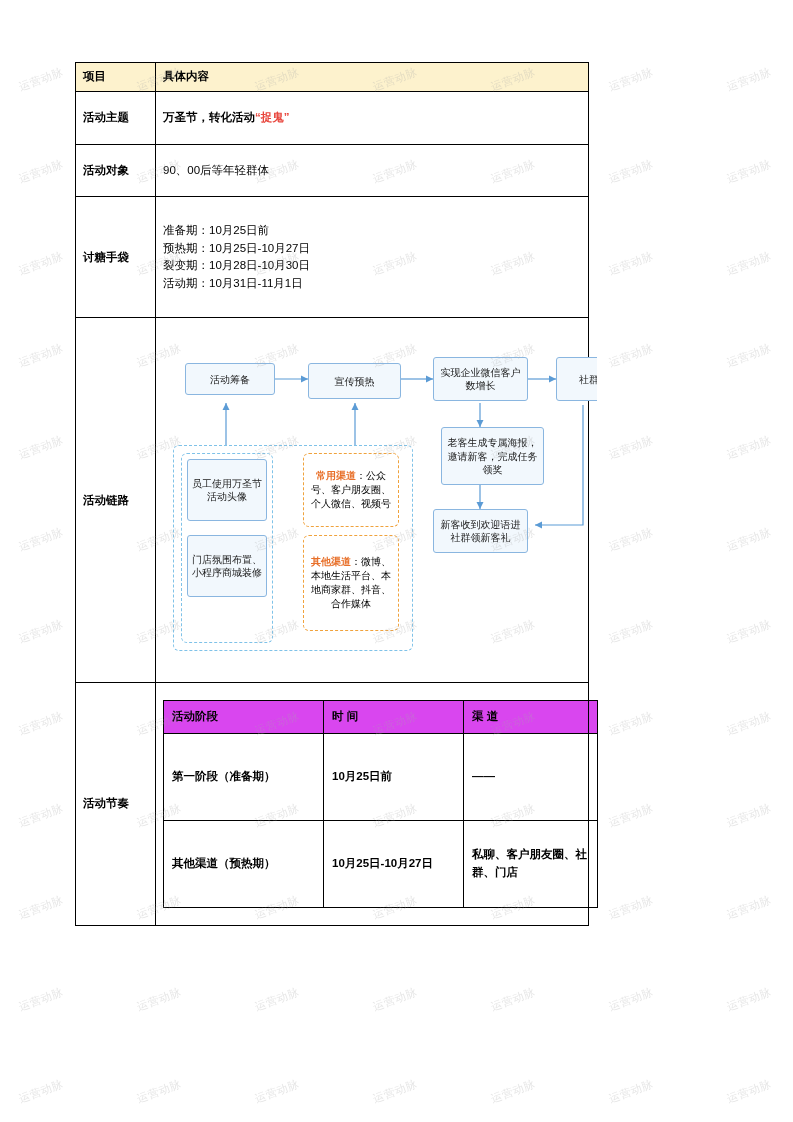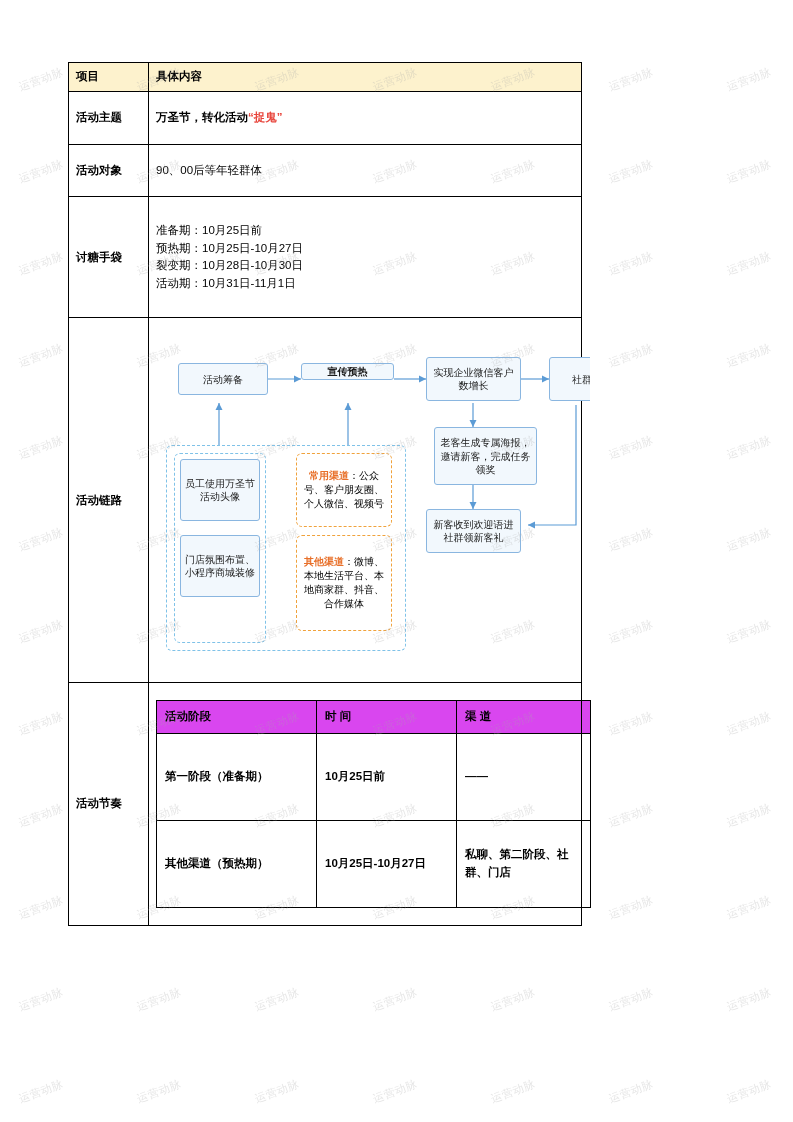--- a/index.html
+++ b/index.html
@@ -36,21 +36,21 @@
     color: rgba(170,170,170,0.30);
     transform: rotate(-20deg);
     white-space: nowrap;
     font-family: "Liberation Sans", sans-serif;
     letter-spacing: 0.5px;
   }
 
   
   .doc {
     position: absolute;
-    left: 68px;
+    left: 75px;
     top: 62px;
     width: 514px;
     border-collapse: collapse;
     table-layout: fixed;
   }
   .doc td, .doc th {
     border: 1px solid #000;
     vertical-align: middle;
     padding: 17px 7px;
     font-size: 11.5px;
@@ -193,21 +193,21 @@
               <line x1="238" y1="44" x2="270" y2="44" stroke="#5b9bd5" stroke-width="1.2" marker-end="url(#ah)"></line>
               <line x1="365" y1="44" x2="393" y2="44" stroke="#5b9bd5" stroke-width="1.2" marker-end="url(#ah)"></line>
               <line x1="317" y1="68" x2="317" y2="92" stroke="#5b9bd5" stroke-width="1.2" marker-end="url(#ah)"></line>
               <line x1="317" y1="150" x2="317" y2="174" stroke="#5b9bd5" stroke-width="1.2" marker-end="url(#ah)"></line>
               <path d="M420,70 L420,190 L372,190" fill="none" stroke="#5b9bd5" stroke-width="1.2" marker-end="url(#ah)"></path>
               <line x1="63" y1="110" x2="63" y2="68" stroke="#5b9bd5" stroke-width="1.2" marker-end="url(#ah)"></line>
               <line x1="192" y1="110" x2="192" y2="68" stroke="#5b9bd5" stroke-width="1.2" marker-end="url(#ah)"></line>
             </svg>
 
             <div class="node" style="left:22px; top:28px; width:90px; height:32px;">活动筹备</div>
-            <div class="node" style="left:145px; top:28px; width:93px; height:17px;font-weight:bold;">宣传预热</div>
+            <div class="node" style="left:145px; top:28px; width:93px; height:36px;">宣传预热</div>
             <div class="node" style="left:270px; top:22px; width:95px; height:44px;">实现企业微信客户数增长</div>
             <div class="node" style="left:393px; top:22px; width:86px; height:44px;">社群激活</div>
             <div class="node" style="left:270px; top:92px; width:103px; height:58px;margin-left:8px;">老客生成专属海报，邀请新客，完成任务领奖</div>
             <div class="node" style="left:270px; top:174px; width:95px; height:44px;">新客收到欢迎语进社群领新客礼</div>
 
             <div class="dashbox" style="left:10px; top:110px; width:240px; height:206px;"></div>
             <div class="dashbox" style="left:18px; top:118px; width:92px; height:190px;"></div>
 
             <div class="node" style="left:24px; top:124px; width:80px; height:62px;">员工使用万圣节活动头像</div>
             <div class="node" style="left:24px; top:200px; width:80px; height:62px;">门店氛围布置、小程序商城装修</div>
@@ -239,21 +239,21 @@
                 <td>渠  道</td>
               </tr>
               <tr class="row-tall">
                 <td>第一阶段（准备期）</td>
                 <td>10月25日前</td>
                 <td>——</td>
               </tr>
               <tr class="row-tall">
                 <td>其他渠道（预热期）</td>
                 <td>10月25日-10月27日</td>
-                <td>私聊、第二阶段、社群、门店</td>
+                <td>私聊、客户朋友圈、社群、门店</td>
               </tr>
             </tbody>
           </table>
         </td>
       </tr>
     </tbody>
   </table>
 
   <div class="watermarks" id="wm-layer">
       <div class="wm" style="left: 18px; top: -20px;">运营动脉</div>

